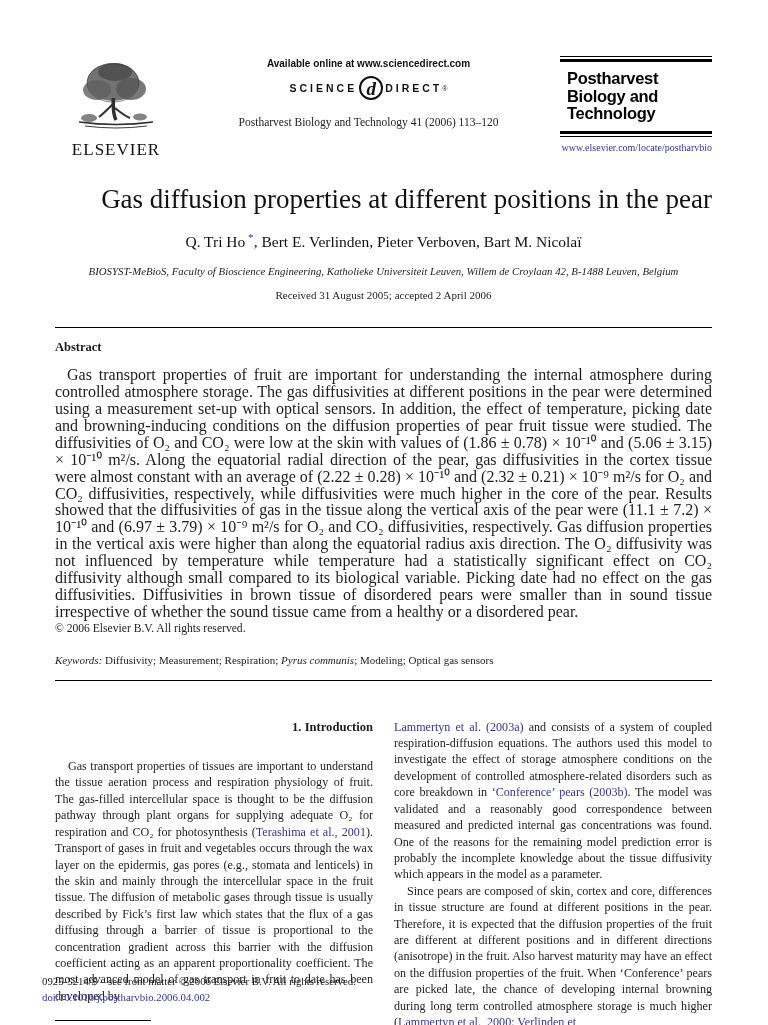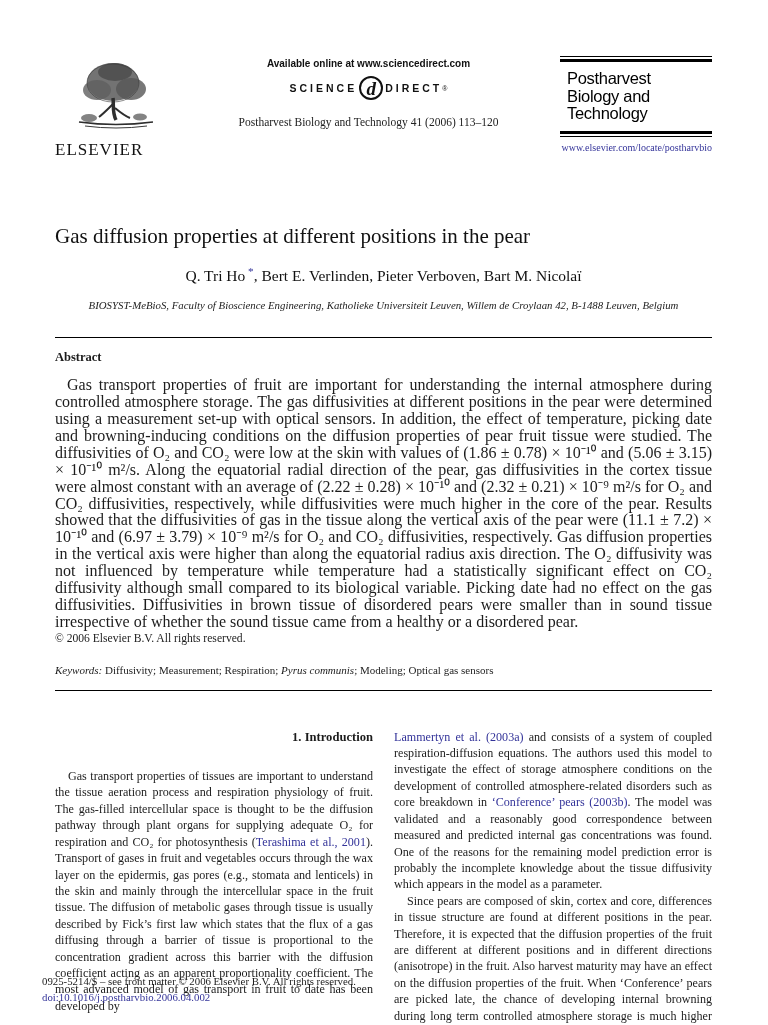--- a/index.html
+++ b/index.html
@@ -7,40 +7,40 @@
   body {
     width:768px; height:1025px; overflow:hidden;
     font-family:"Liberation Serif", serif;
     color:#1c1c1c;
     position:relative;
   }
   .page { padding:56px 56px 0 55px; }
 
   
   .masthead { display:flex; align-items:flex-start; }
-  .els-block { width:122px; }
+  .els-block { width:122px; text-align:center; }
   .els-logo { display:block; margin:0 auto; }
   .els-word { font-family:"Liberation Serif", serif; font-size:17px; letter-spacing:1px; color:#111; margin-top:2px; }
   .mast-center { flex:1; text-align:center; padding-top:2px; }
   .avail { font-family:"Liberation Sans", sans-serif; font-size:10px; font-weight:bold; color:#111; }
   .sd-logo { margin-top:7px; display:flex; align-items:center; justify-content:center; font-family:"Liberation Sans", sans-serif; color:#111; }
   .sd-word { font-weight:bold; font-size:10.5px; letter-spacing:3px; }
   .sd-circle { width:24px; height:24px; border:2.2px solid #111; border-radius:50%;
     display:flex; align-items:center; justify-content:center; margin:0 2px;
     font-family:"Liberation Serif", serif; font-style:italic; font-weight:bold; font-size:19px; line-height:1; }
   .sd-reg { font-size:7px; vertical-align:super; }
   .jline { margin-top:16px; font-size:11.5px; color:#222; }
   .mast-right { width:152px; }
   .jbox { border-top:1.5px solid #000; border-bottom:1.5px solid #000; padding:2px 0; }
   .jbox-inner { border-top:3px solid #000; border-bottom:3px solid #000; padding:8px 0 8px 7px; }
-  .jbox-title { font-family:"Liberation Sans", sans-serif; font-weight:normal; font-size:16.5px; line-height:17.5px; letter-spacing:-0.3px; color:#000; }
+  .jbox-title { font-family:"Liberation Sans", sans-serif; font-weight:bold; font-size:16.5px; line-height:17.5px; letter-spacing:-0.3px; color:#000; }
   .site-link { margin-top:5px; font-size:10px; text-align:right; white-space:nowrap; color:#222; }
 
   
-  .title { margin-top:64px; text-align:left; font-size:21px; color:#111; }
+  .title { margin-top:24px; text-align:right; font-size:27px; color:#111; }
   .authors { margin-top:16px; text-align:center; font-size:15.5px; color:#111; }
   .affil { margin-top:14px; text-align:center; font-style:italic; font-size:10.8px; color:#222; }
   .received { margin-top:12px; text-align:center; font-size:11px; color:#222; }
 
   
   .rule { border:none; border-top:1.4px solid #000; margin:0; }
   .rule-top { margin-top:26px; }
   .abs-head { margin-top:12px; font-weight:bold; font-size:12.5px; }
   .abs-text { margin-top:12px; font-size:16px; line-height:16.9px; text-align:justify; text-indent:12px; }
   .abs-copy { font-size:11.6px; line-height:16.9px; }
@@ -111,20 +111,21 @@
           <div class="jbox-title">Technology</div>
         </div>
       </div>
       <div class="site-link link">www.elsevier.com/locate/postharvbio</div>
     </div>
   </div>
 
   <h1 class="title" style="font-weight:normal;">Gas diffusion properties at different positions in the pear</h1>
   <div class="authors"><span>Q. Tri Ho</span><sup class="star link"> *</sup><span>, Bert E. Verlinden, Pieter Verboven, Bart M. Nicolaï</span></div>
   <div class="affil">BIOSYST-MeBioS, Faculty of Bioscience Engineering, Katholieke Universiteit Leuven, Willem de Croylaan 42, B-1488 Leuven, Belgium</div>
+  <div class="received">Received 31 August 2005; accepted 2 April 2006</div>
 
   <hr class="rule rule-top">
   <div class="abs-head">Abstract</div>
   <p class="abs-text">Gas transport properties of fruit are important for understanding the internal atmosphere during controlled atmosphere storage. The gas diffusivities at different positions in the pear were determined using a measurement set-up with optical sensors. In addition, the effect of temperature, picking date and browning-inducing conditions on the diffusion properties of pear fruit tissue were studied. The diffusivities of O₂ and CO₂ were low at the skin with values of (1.86 ± 0.78) × 10⁻¹⁰ and (5.06 ± 3.15) × 10⁻¹⁰ m²/s. Along the equatorial radial direction of the pear, gas diffusivities in the cortex tissue were almost constant with an average of (2.22 ± 0.28) × 10⁻¹⁰ and (2.32 ± 0.21) × 10⁻⁹ m²/s for O₂ and CO₂ diffusivities, respectively, while diffusivities were much higher in the core of the pear. Results showed that the diffusivities of gas in the tissue along the vertical axis of the pear were (11.1 ± 7.2) × 10⁻¹⁰ and (6.97 ± 3.79) × 10⁻⁹ m²/s for O₂ and CO₂ diffusivities, respectively. Gas diffusion properties in the vertical axis were higher than along the equatorial radius axis direction. The O₂ diffusivity was not influenced by temperature while temperature had a statistically significant effect on CO₂ diffusivity although small compared to its biological variable. Picking date had no effect on the gas diffusivities. Diffusivities in brown tissue of disordered pears were smaller than in sound tissue irrespective of whether the sound tissue came from a healthy or a disordered pear.</p>
   <p class="abs-copy">© 2006 Elsevier B.V. All rights reserved.</p>
   <p class="keywords"><span class="it">Keywords:</span><span><span>  Diffusivity; Measurement; Respiration; </span><span class="it">Pyrus communis</span><span>; Modeling; Optical gas sensors</span></span></p>
   <hr class="rule rule-bottom">
 
   <div class="columns">
     <div class="col col-left">

